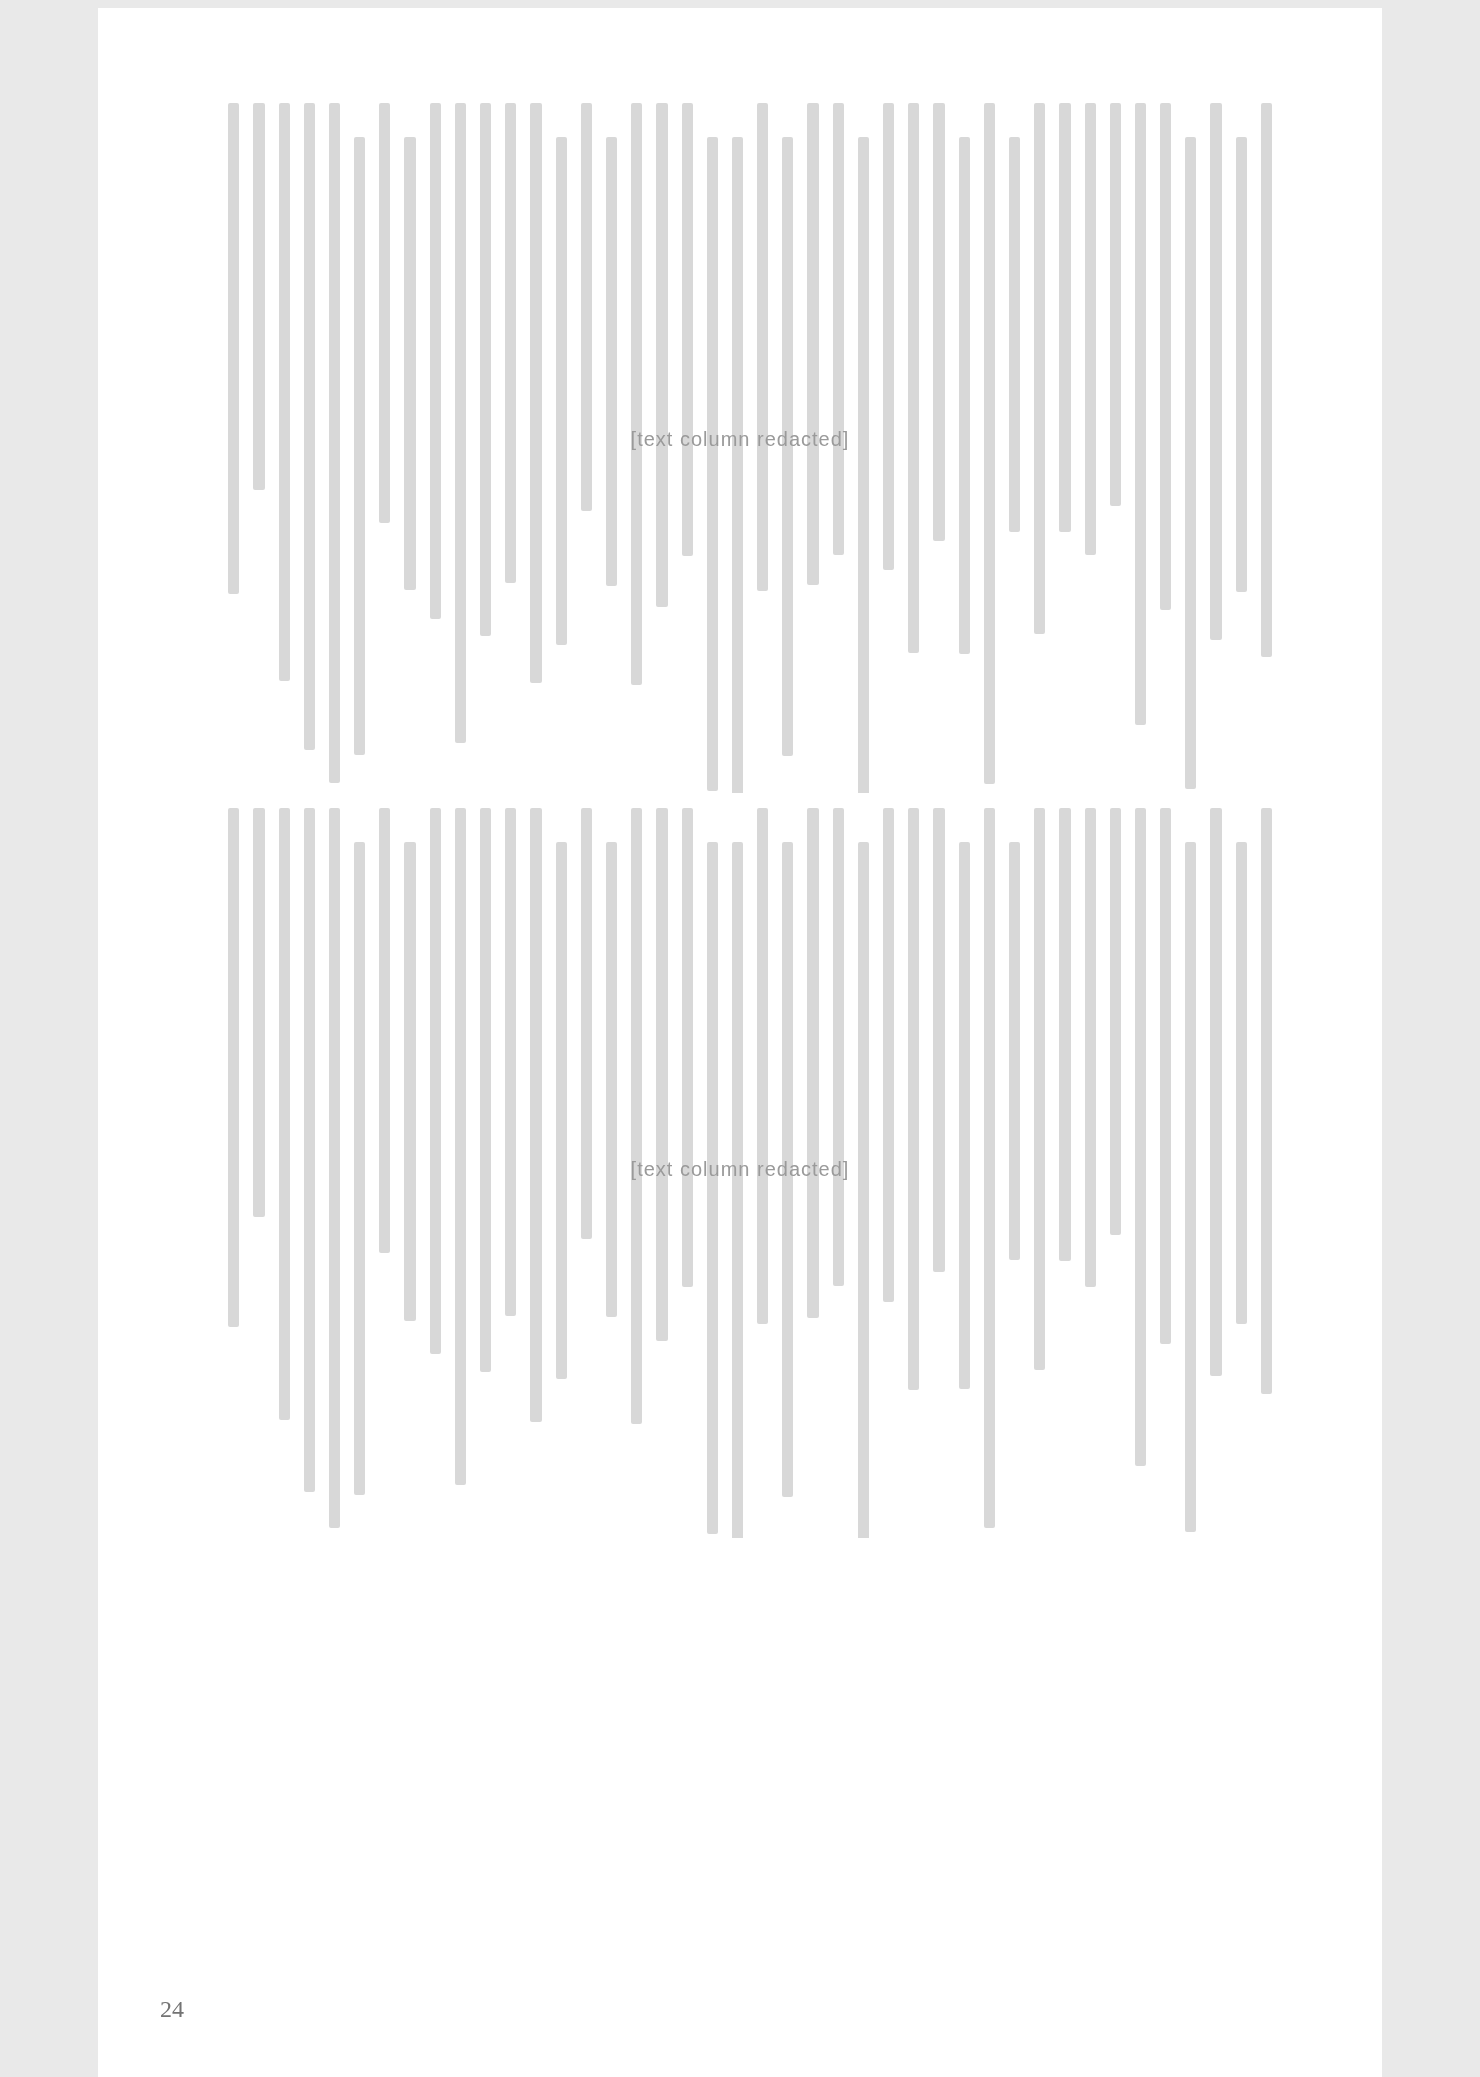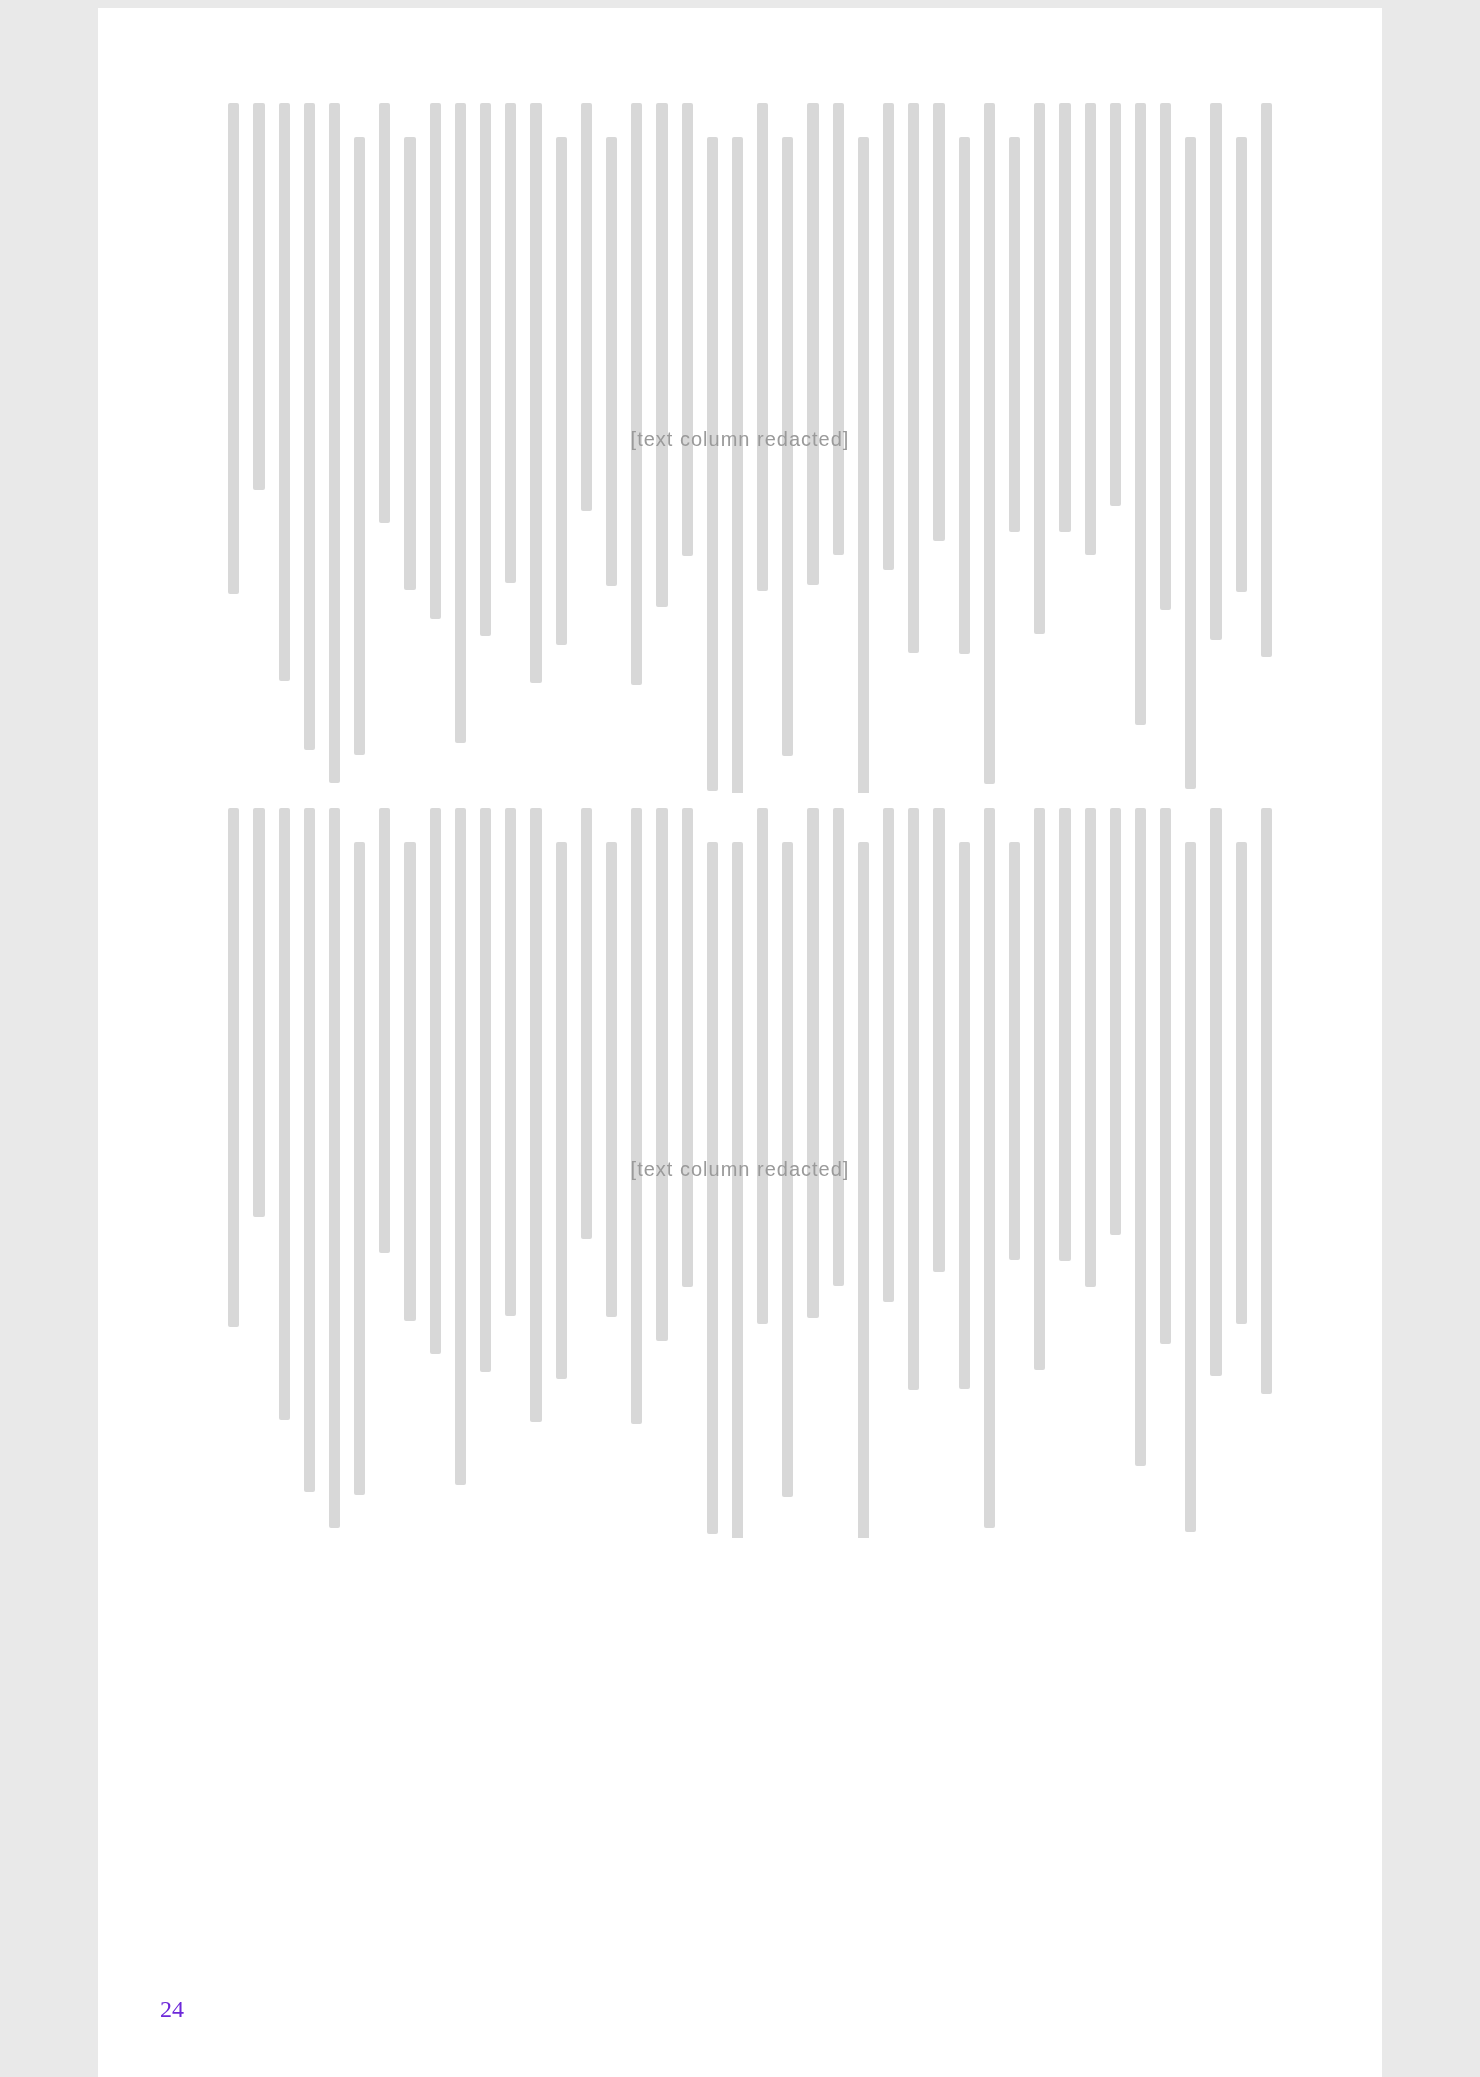--- a/index.html
+++ b/index.html
@@ -38,21 +38,21 @@
     font-size: 20px;
     letter-spacing: 1px;
   }
   .note-top    { top: 420px; }
   .note-bottom { top: 1150px; }
   .page-number {
     position: absolute;
     left: 62px;
     bottom: 62px;
     font-size: 24px;
-    color: #6d28d9;
+    color: #737373;
     font-family: "Liberation Serif", serif;
   }
 </style>
 </head>
 <body>
 
 <div class="page">
 
   <div class="text-band band-top">
       <div class="col" style="height: 554px;"></div>

